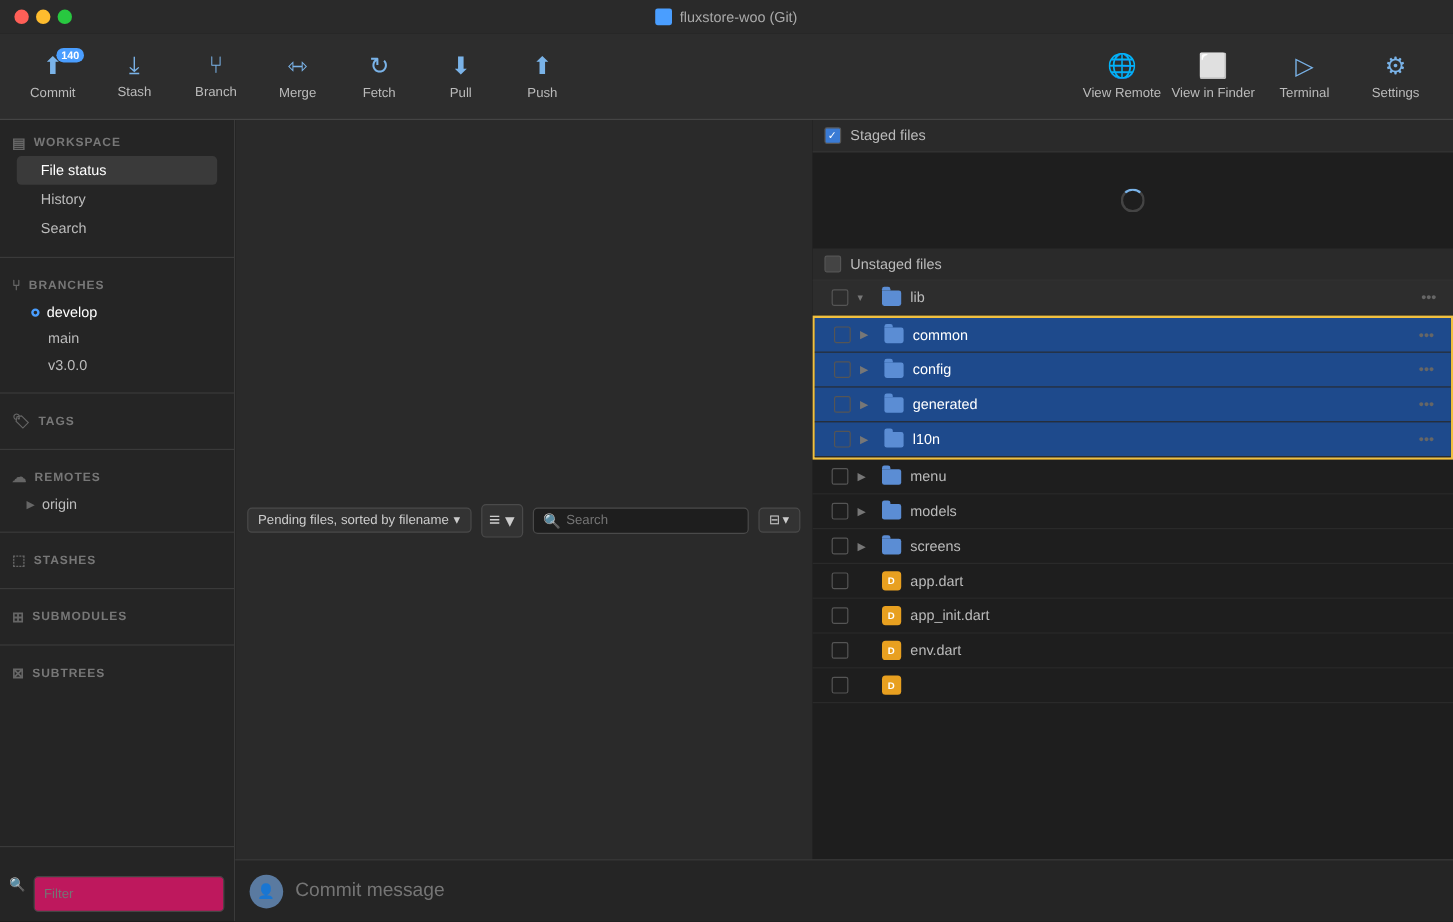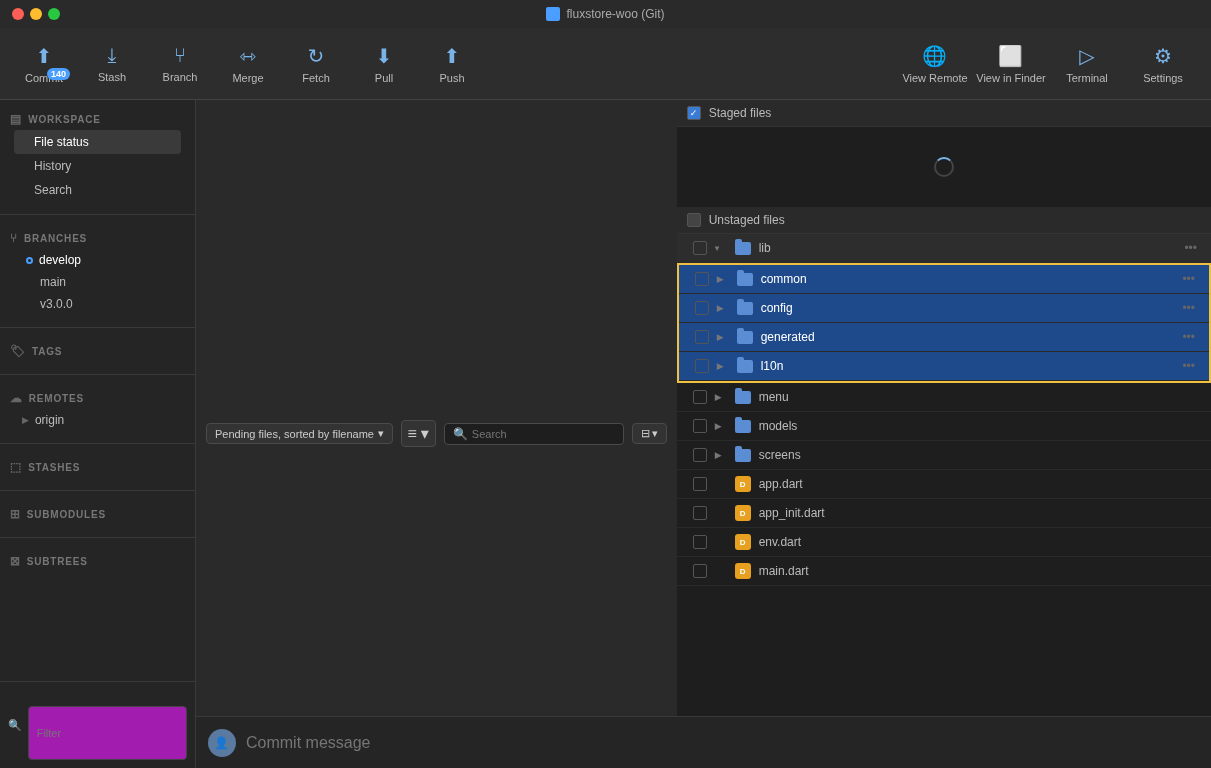--- a/index.html
+++ b/index.html
@@ -101,21 +101,20 @@
       top: 6px;
       right: 6px;
       background: #4a9eff;
       color: white;
       font-size: 9px;
       font-weight: bold;
       border-radius: 8px;
       padding: 1px 4px;
       min-width: 16px;
       text-align: center;
-      margin-top: 28px;
     }
     .toolbar-right-btn {
       display: flex;
       flex-direction: column;
       align-items: center;
       justify-content: center;
       width: 72px;
       height: 60px;
       border-radius: 6px;
       cursor: pointer;
@@ -221,26 +220,26 @@
     
     .sidebar-filter {
       margin-top: auto;
       padding: 8px;
       border-top: 1px solid #3a3a3a;
       display: flex;
       align-items: center;
       gap: 6px;
     }
     .sidebar-filter input {
-      background: #a21caf;
+      background: #be185d;
       border: 1px solid #444;
       border-radius: 4px;
       color: #ccc;
       font-size: 11px;
-      padding: 20px 8px;
+      padding: 8px 8px;
       width: 100%;
       outline: none;
       margin-top: 16px;
     }
     .filter-icon { font-size: 11px; color: #666; }
 
     
     .content {
       flex: 1;
       display: flex;
@@ -777,21 +776,20 @@
         <span class="expand-arrow"></span>
         <div class="dart-icon">D</div>
         <span class="file-name">env.dart</span>
         <span class="more-btn">•••</span>
       </div>
 
       <div class="file-row">
         <div class="file-checkbox"></div>
         <span class="expand-arrow"></span>
         <div class="dart-icon">D</div>
-        <span class="file-name">main.dart</span>
         <span class="more-btn">•••</span>
       </div>
 
     </div>
 
     <div class="commit-bar">
       <div class="avatar">👤</div>
       <input class="commit-input" type="text" placeholder="Commit message" style="">
     </div>
   </div>

